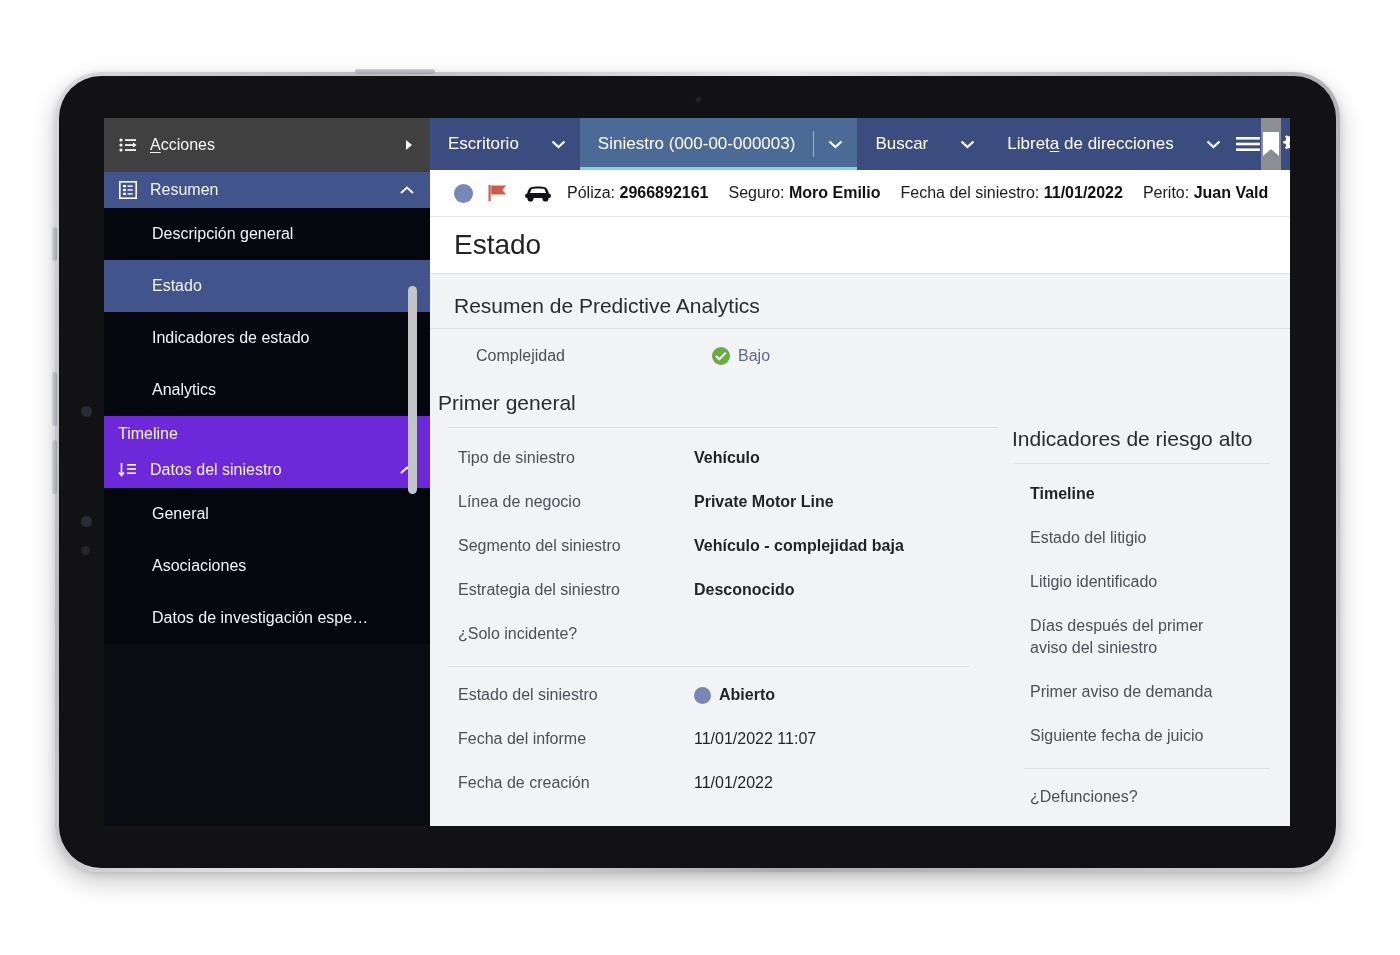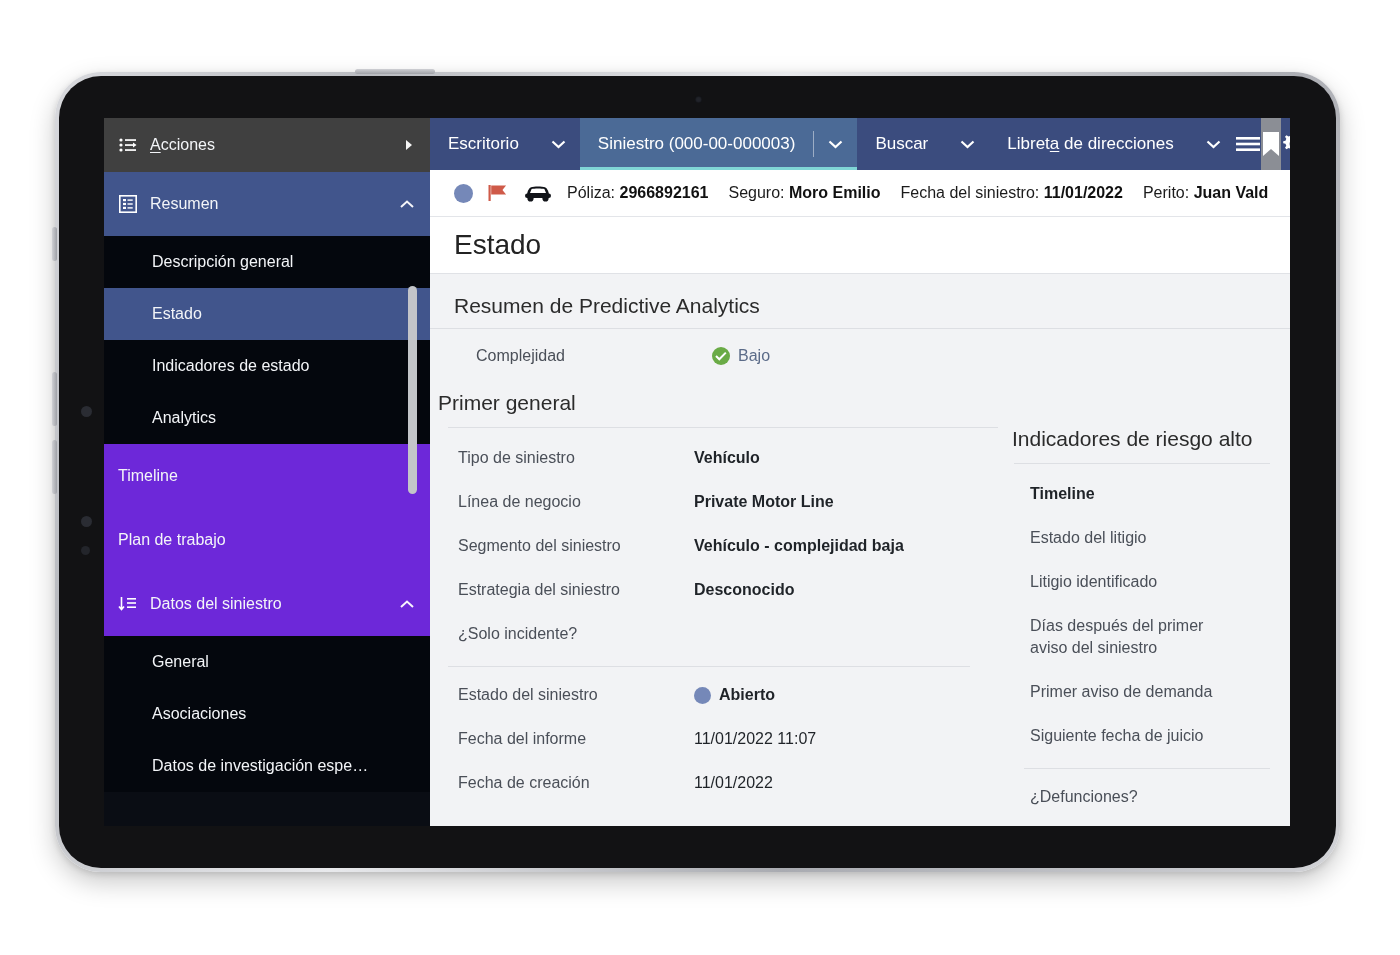--- a/index.html
+++ b/index.html
@@ -131,21 +131,21 @@
   .brand-title {
     font-size: 27px;
     color: #ffffff;
     letter-spacing: .2px;
     font-weight: 400;
     white-space: nowrap;
   }
   .brand-title sup { font-size: 12px; vertical-align: super; }
 
   .nav-row {
-    height: 64px;
+    height: 36px;
     display: flex;
     align-items: center;
     padding-left: 14px;
     padding-right: 16px;
     font-size: 16px;
     color: #f3f5f8;
     box-sizing: border-box;
     gap: 12px;
     cursor: pointer;
     position: relative;
@@ -436,23 +436,20 @@
             <div class="nav-row sub">
               <span class="nav-label">Indicadores de estado</span>
             </div>
             <div class="nav-row sub">
               <span class="nav-label">Analytics</span>
             </div>
 
             <div class="nav-row group2">
               <span class="nav-label" style="padding-left:0">Timeline</span>
             </div>
-            <div class="nav-row group2">
-              <span class="nav-label" style="padding-left:0">Plan de trabajo</span>
-            </div>
 
             <div class="nav-row group2">
               <span class="nav-ico">
                 <svg width="20" height="17" viewBox="0 0 20 17">
                   <path d="M3.5 1 V13 M1 10.5 L3.5 13.6 L6 10.5" fill="none" stroke="#fff" stroke-width="1.6"></path>
                   <rect x="9" y="2" width="9" height="1.6" fill="#fff"></rect>
                   <rect x="9" y="6.2" width="9" height="1.6" fill="#fff"></rect>
                   <rect x="9" y="10.4" width="9" height="1.6" fill="#fff"></rect>
                 </svg>
               </span>

